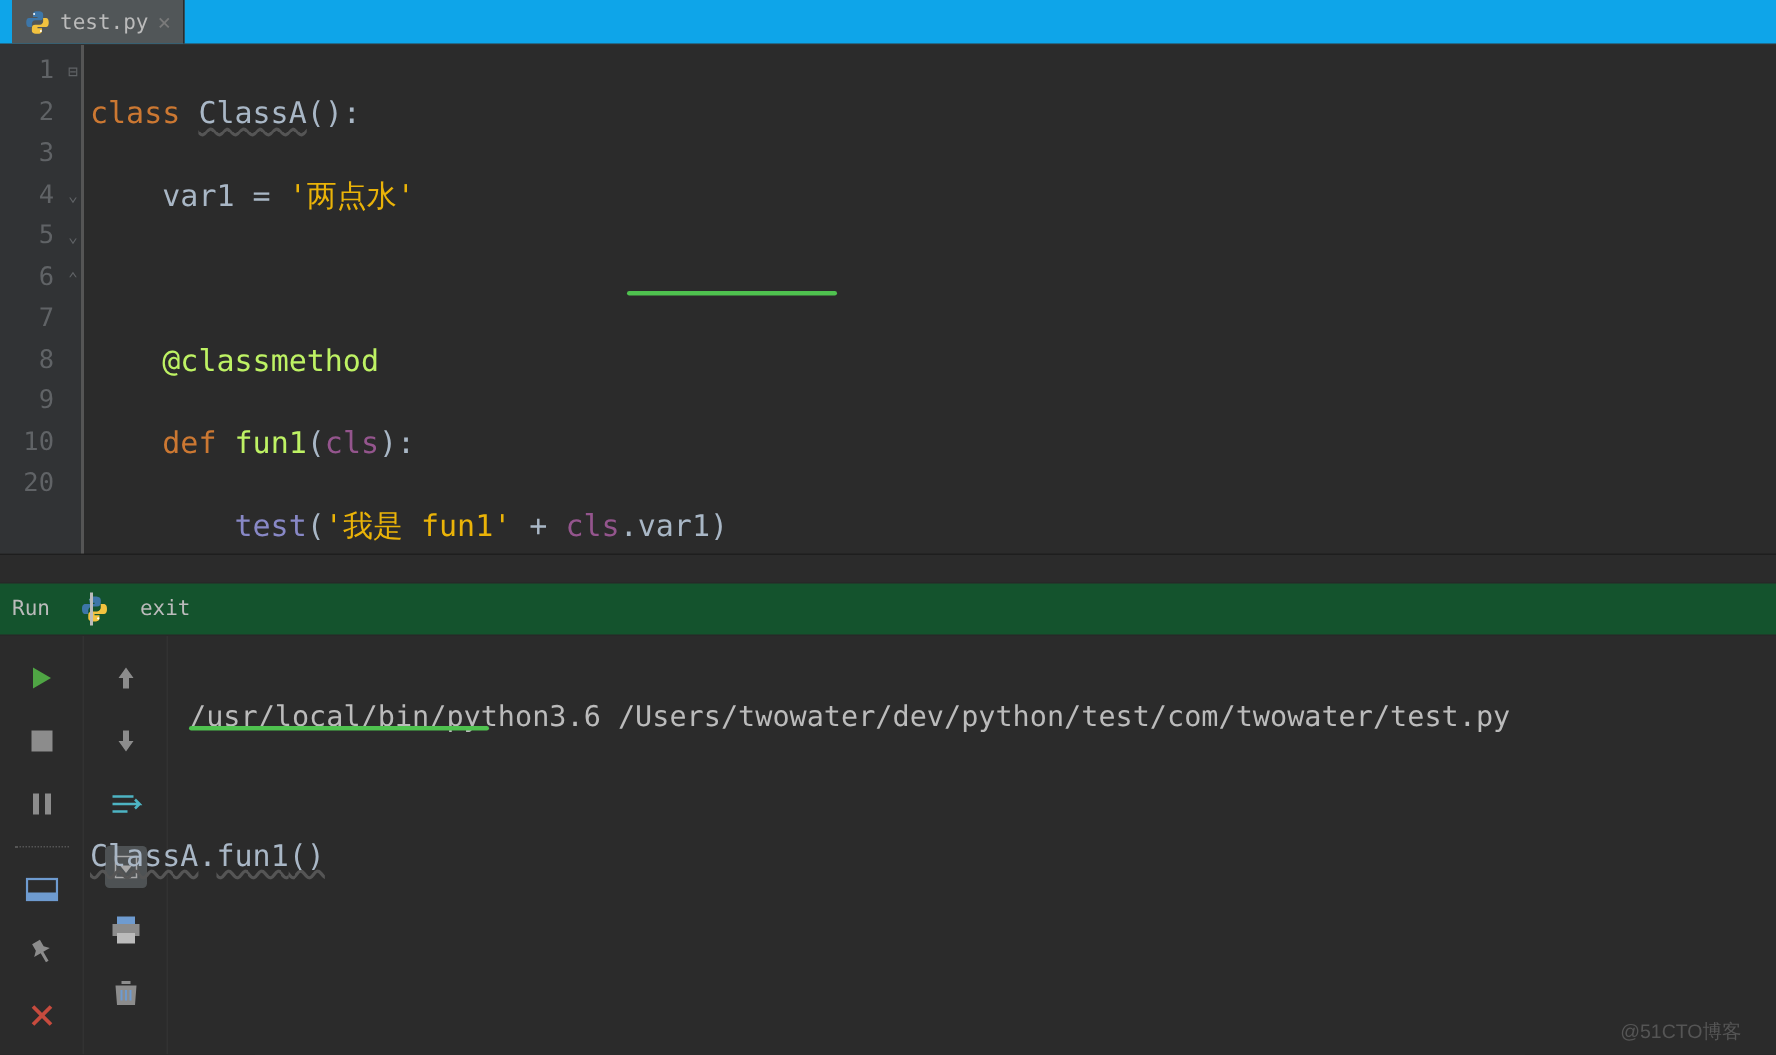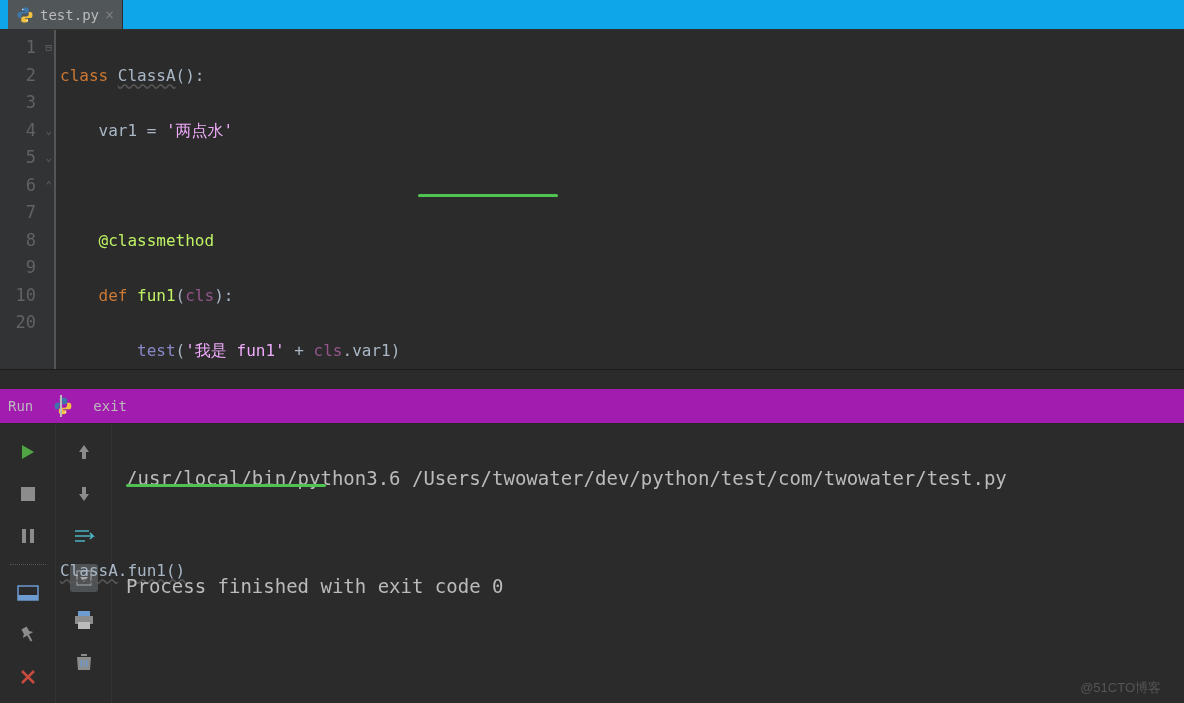--- a/index.html
+++ b/index.html
@@ -59,29 +59,29 @@
   right: 2px;
   top: 4px;
   width: 12px;
   font-size: 11px;
   color: #606366;
 }
 .fold-hints div { height: 27.5px; line-height: 27.5px; }
 .code {
   flex: 1;
   padding: 4px 11px 0 4px;
-  font-size: 16px;
+  font-size: 20px;
   line-height: 27.5px;
   white-space: pre;
   position: relative;
   border-left: 2px solid #555555;
 }
 .kw { color: #cc7832; }
 .cls-name { color: #a9b7c6; }
-.str { color: #f0abfc; }
+.str { color: #eab308; }
 .dec { color: #bef264; }
 .builtin { color: #8888c6; }
 .param { color: #94558d; }
 .ident { color: #a9b7c6; }
 .plain { color: #a9b7c6; }
 .self { color: #94558d; }
 .squiggle-grey {
   text-decoration: underline wavy #555555;
   text-underline-offset: 3px;
 }
@@ -98,21 +98,21 @@
   background: #bbbbbb;
   vertical-align: middle;
   animation: blink 1s step-start infinite;
 }
 @keyframes blink { 50% { opacity: 0; } }
 
 .gap { flex: 0 0 18px; background: #2b2b2b; }
 
 .run-header {
   height: 36px;
-  background: #a21caf;
+  background: #14532d;
   border-top: 1px solid #282828;
   border-bottom: 1px solid #282828;
   display: flex;
   align-items: center;
   padding-left: 8px;
   gap: 20px;
   font-size: 14px;
   color: #bbbbbb;
 }
 .run-body {
@@ -308,18 +308,17 @@
     <div class="tool">
       <svg width="20" height="20" viewBox="0 0 20 20">
           <path fill="#8c8c8c" d="M3 5h14l-1 13h-12zM7 2h6v2h-6z"></path>
           <path stroke="#6e9bd0" stroke-width="1.3" d="M7 8v7M10 8v7M13 8v7"></path>
         </svg>
     </div>
   </div>
   <div class="output">
 <div>/usr/local/bin/python3.6 /Users/twowater/dev/python/test/com/twowater/test.py</div>
 <div> </div>
-<div>Process finished with exit code 0</div>
     <div class="green-underline" style="left:14px; top:60px; width:200px;"></div>
   </div>
 </div>
 
 <div class="watermark">@51CTO博客</div>
 
 </body></html>

